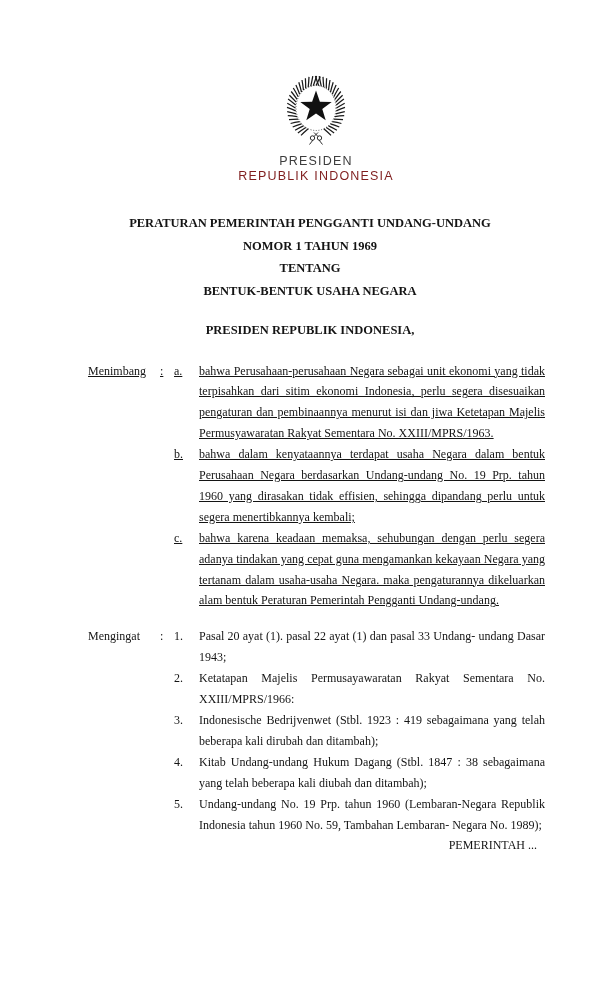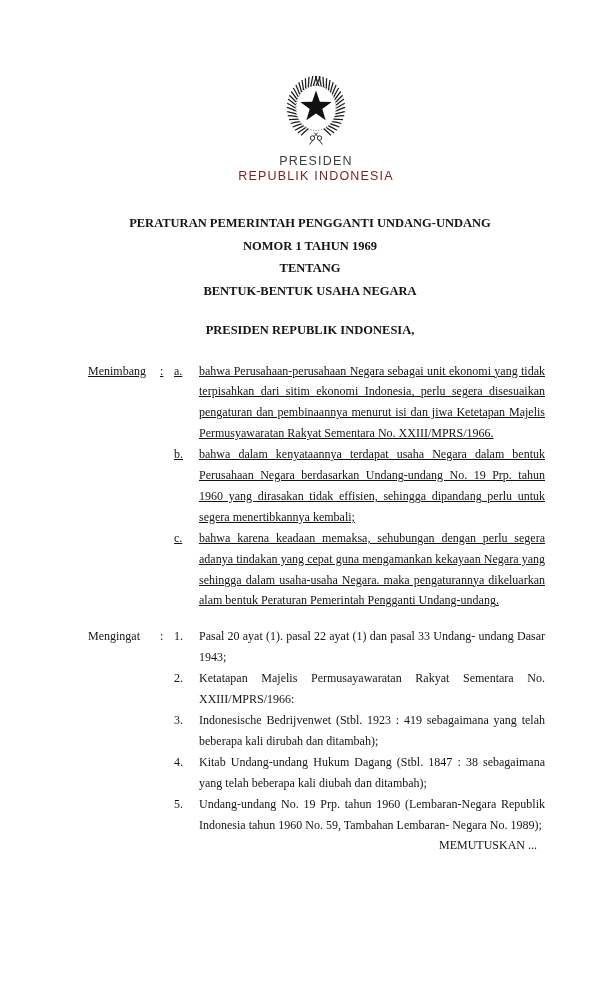--- a/index.html
+++ b/index.html
@@ -121,29 +121,29 @@
   </div>
 
   <div class="opening">PRESIDEN REPUBLIK INDONESIA,</div>
 
   <section class="clause clause-menimbang">
     <div class="clause-label">Menimbang</div>
     <div class="clause-colon">:</div>
     <div class="clause-items">
       <div class="item">
         <span class="marker">a.</span>
-        <div class="item-text">bahwa Perusahaan-perusahaan Negara sebagai unit ekonomi yang tidak terpisahkan dari sitim ekonomi Indonesia, perlu segera disesuaikan pengaturan dan pembinaannya menurut isi dan jiwa Ketetapan Majelis Permusyawaratan Rakyat Sementara No. XXIII/MPRS/1966.</div>
+        <div class="item-text">bahwa Perusahaan-perusahaan Negara sebagai unit ekonomi yang tidak terpisahkan dari sitim ekonomi Indonesia, perlu segera disesuaikan pengaturan dan pembinaannya menurut isi dan jiwa Ketetapan Majelis Permusyawaratan Rakyat Sementara No. XXIII/MPRS/1963.</div>
       </div>
       <div class="item">
         <span class="marker">b.</span>
         <div class="item-text">bahwa dalam kenyataannya terdapat usaha Negara dalam bentuk Perusahaan Negara berdasarkan Undang-undang No. 19 Prp. tahun 1960 yang dirasakan tidak effisien, sehingga dipandang perlu untuk segera menertibkannya kembali;</div>
       </div>
       <div class="item">
         <span class="marker">c.</span>
-        <div class="item-text">bahwa karena keadaan memaksa, sehubungan dengan perlu segera adanya tindakan yang cepat guna mengamankan kekayaan Negara yang sehingga dalam usaha-usaha Negara. maka pengaturannya dikeluarkan alam bentuk Peraturan Pemerintah Pengganti Undang-undang.</div>
+        <div class="item-text">bahwa karena keadaan memaksa, sehubungan dengan perlu segera adanya tindakan yang cepat guna mengamankan kekayaan Negara yang tertanam dalam usaha-usaha Negara. maka pengaturannya dikeluarkan alam bentuk Peraturan Pemerintah Pengganti Undang-undang.</div>
       </div>
     </div>
   </section>
 
   <section class="clause clause-mengingat">
     <div class="clause-label">Mengingat</div>
     <div class="clause-colon">:</div>
     <div class="clause-items">
       <div class="item">
         <span class="marker">1.</span>
@@ -161,15 +161,15 @@
         <span class="marker">4.</span>
         <div class="item-text">Kitab Undang-undang Hukum Dagang (Stbl. 1847 : 38 sebagaimana yang telah beberapa kali diubah dan ditambah);</div>
       </div>
       <div class="item">
         <span class="marker">5.</span>
         <div class="item-text">Undang-undang No. 19 Prp. tahun 1960 (Lembaran-Negara Republik Indonesia tahun 1960 No. 59, Tambahan Lembaran- Negara No. 1989);</div>
       </div>
     </div>
   </section>
 
-  <div class="closing">MEMUTUSKAN ...</div>
+  <div class="closing">PEMERINTAH ...</div>
 
 </div>
 
 </body></html>

